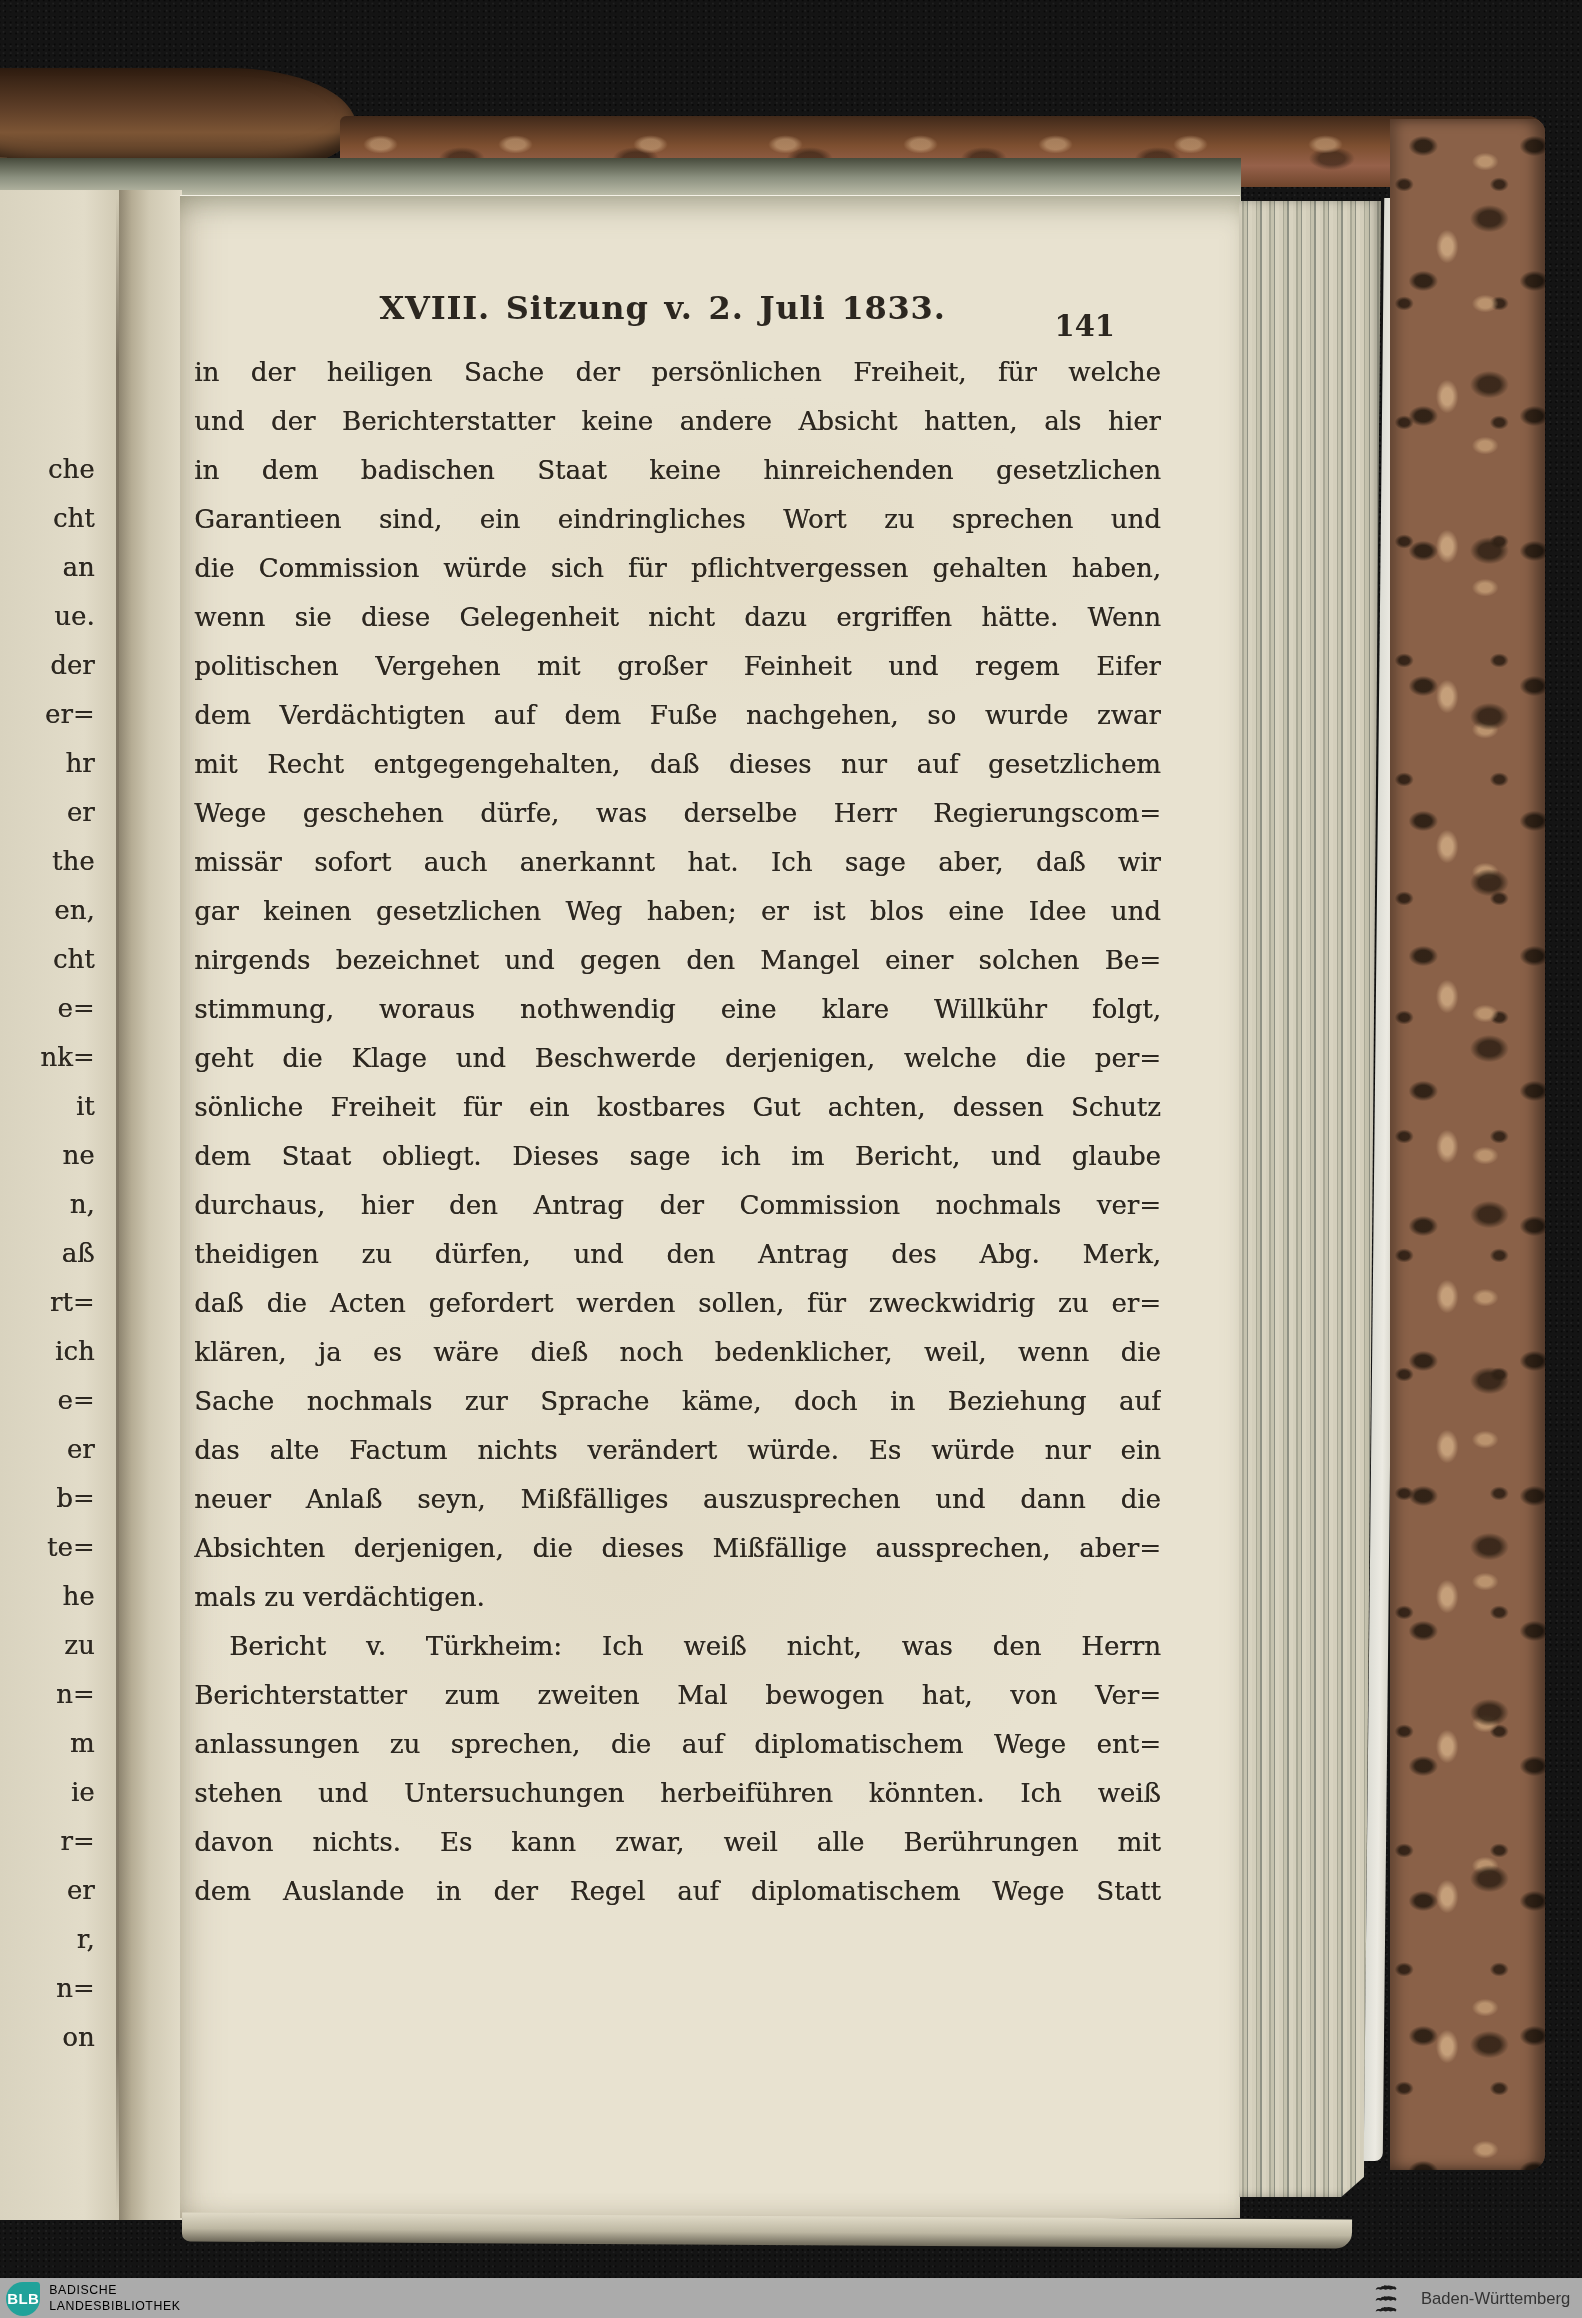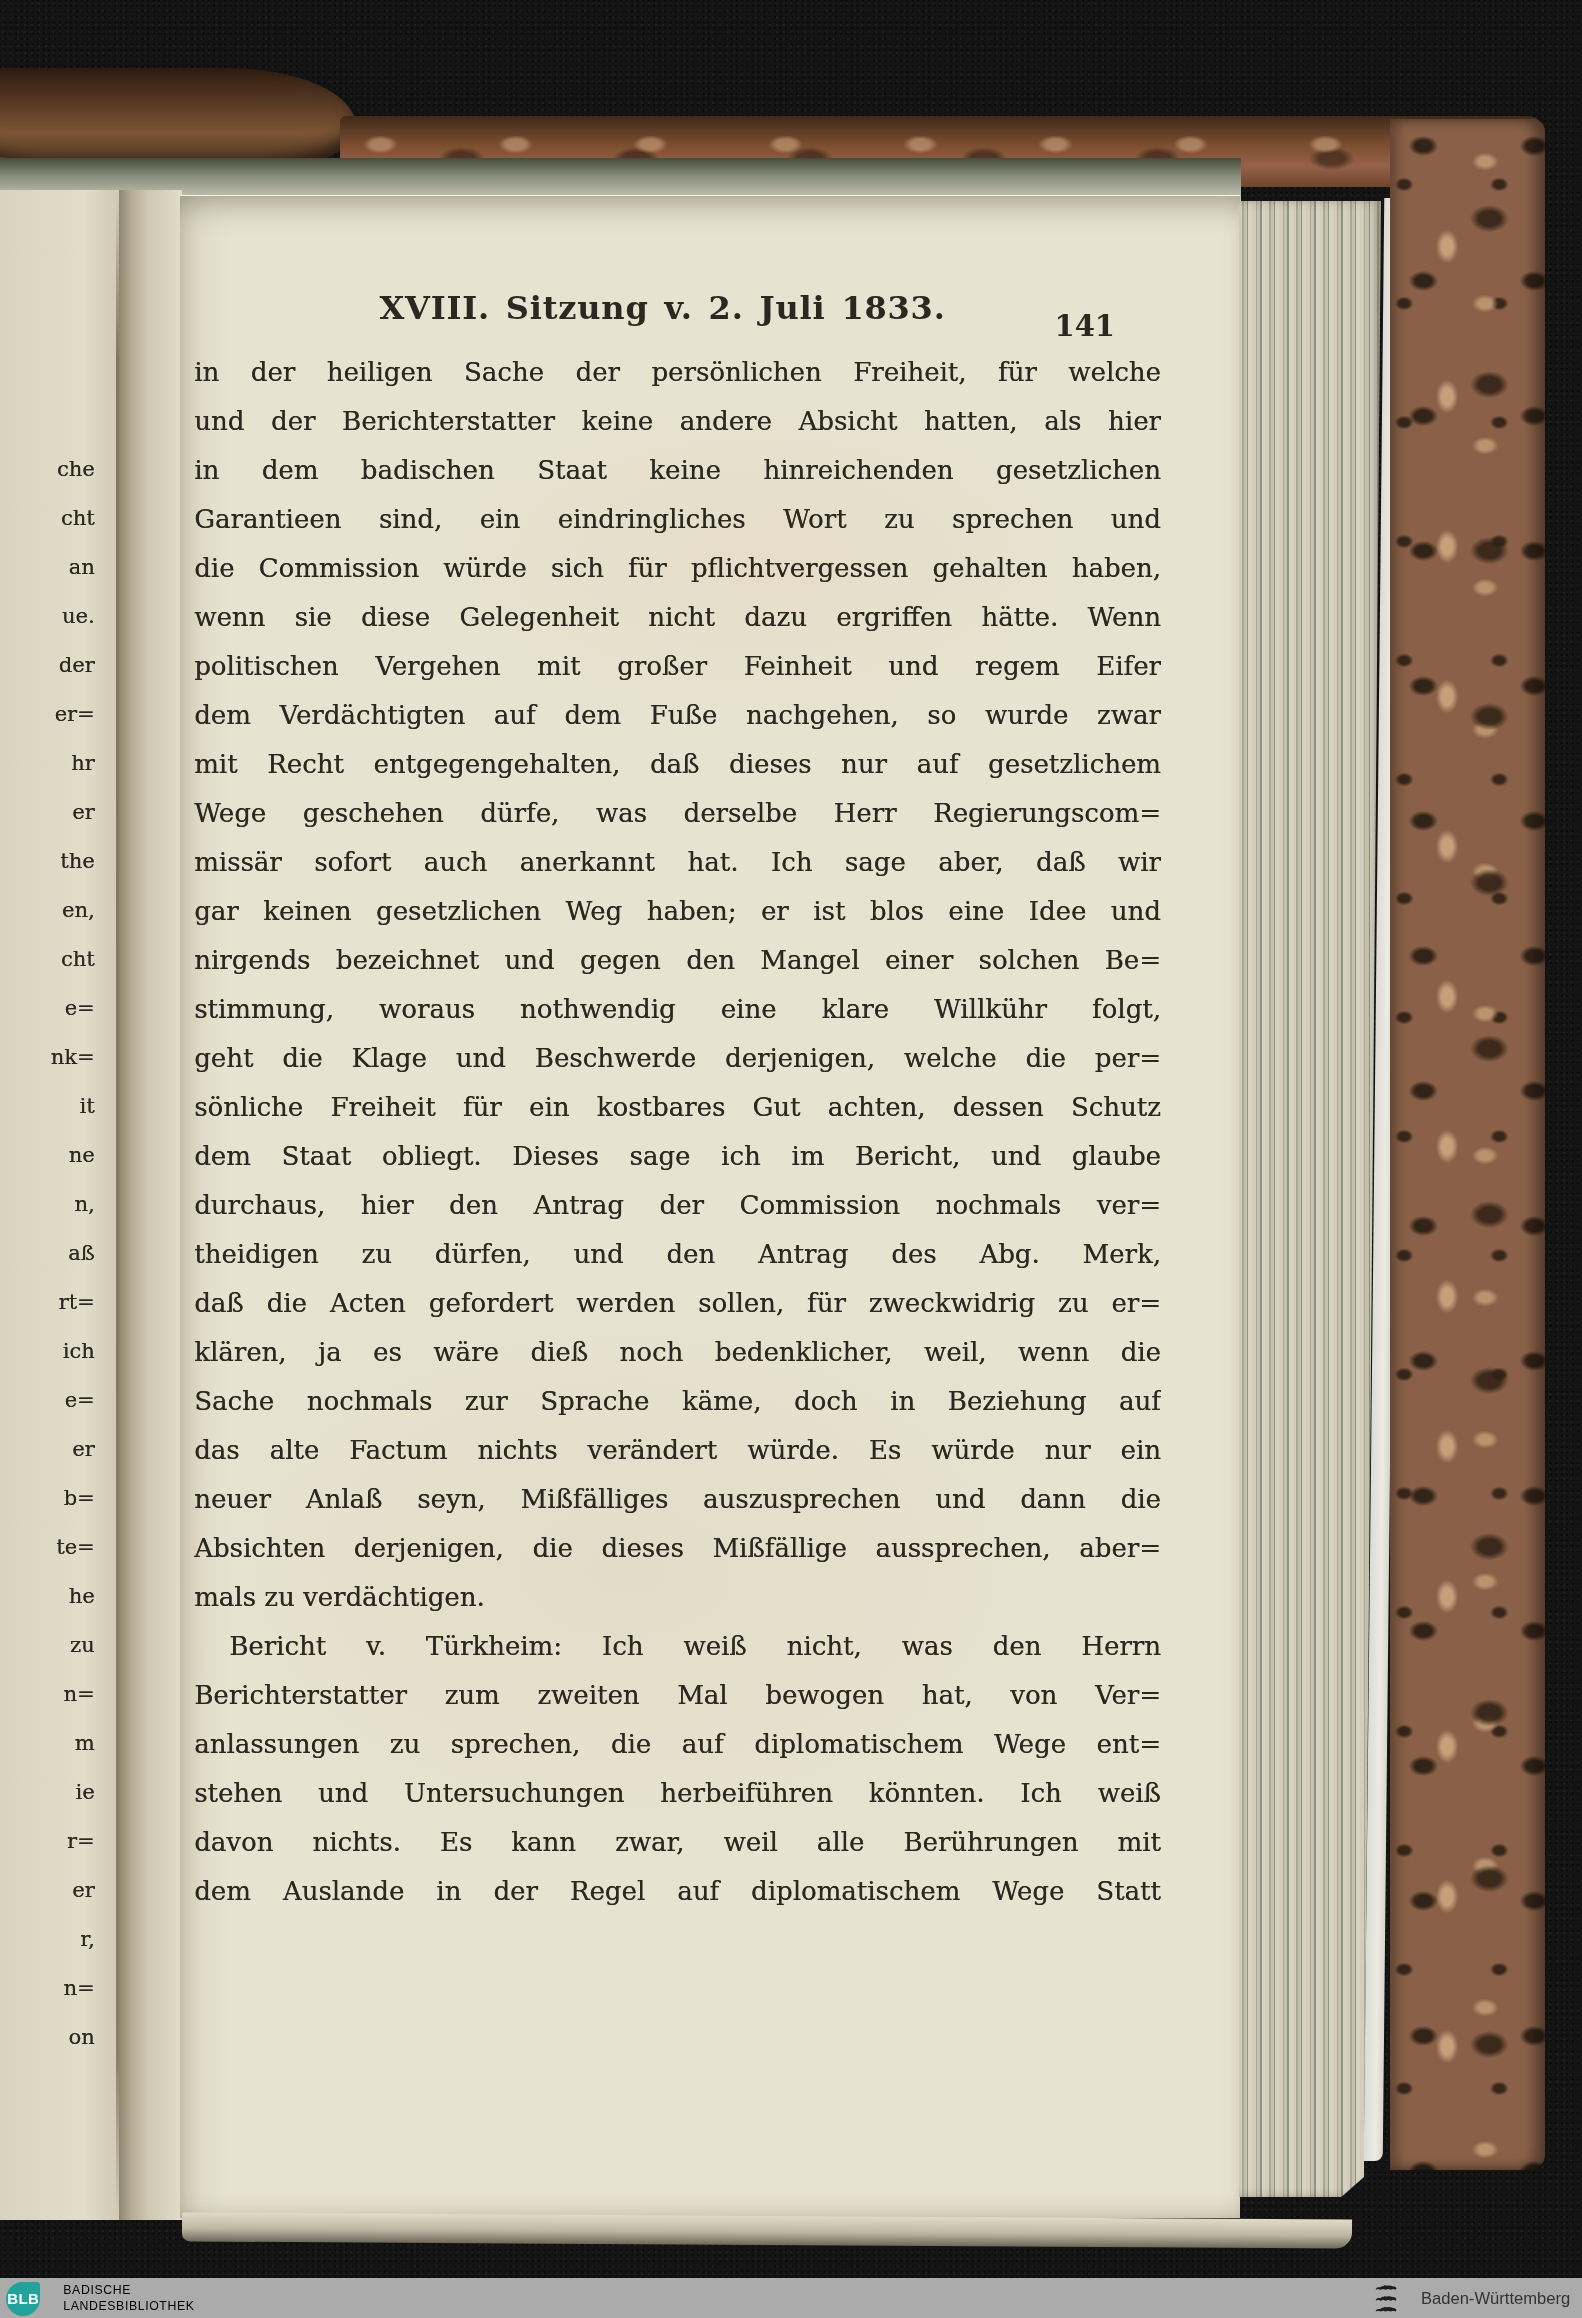--- a/index.html
+++ b/index.html
@@ -31,21 +31,21 @@
     background-size:135px 71px,174px 71px,100% 100%;
     border-radius:6.3px 16px 8px 4.7px;}
   .head-edge{position:absolute;left:0;top:158px;width:1241px;height:62px;
     background:linear-gradient(180deg,#474b3c,#8c9180 32%,#c9c9b4 68%,#e4dfcc);
     border-radius:0 0 8px 0;}
 
   
   .left-page{position:absolute;left:0;top:190px;width:120px;height:2030px;
     background:linear-gradient(90deg,#d9d3bf,#e2dcc9 70%,#d0c9b3);}
   .margin-col{position:absolute;left:0;top:255px;width:101px;}
-  .frag-line{height:49px;line-height:49px;font-size:21px;color:var(--ink);
+  .frag-line{height:49px;line-height:49px;font-size:26px;color:var(--ink);
     text-align:right;padding-right:6.3px;text-shadow:0.2px 0 0 rgba(44,39,32,.8);}
   .crease{position:absolute;left:116px;top:198px;width:3.2px;height:2014px;border-radius:1.6px;
     background:linear-gradient(180deg,transparent,rgba(60,48,32,.55) 8%,rgba(60,48,32,.5) 92%,transparent);}
   .gutter{position:absolute;left:119px;top:190px;width:63px;height:2030px;
     background:linear-gradient(90deg,#8f8671 0,#b5ac94 20%,#d0c9b3 48%,#e2dcc9 100%);}
 
   
   .main-page{position:absolute;left:180px;top:195px;width:1060px;height:2023px;
     background-color:var(--paper);
     background-image:
@@ -86,21 +86,21 @@
     border-radius:0 12.7px 16px 0;
     box-shadow:inset -9.5px 0 14.2px rgba(0,0,0,.4), inset 8px 0 11px rgba(0,0,0,.25);}
   .bottom-edge{position:absolute;left:182px;top:2216px;width:1170px;height:28.5px;
     background:linear-gradient(180deg,#e0dac7,#bdb7a2 55%,#6e695a);
     border-radius:0 0 16px 8px;transform:rotate(.35deg);}
 
   
   .footer-bar{position:absolute;left:0;bottom:0;width:100%;height:41px;background:var(--bar);
     display:flex;align-items:center;justify-content:space-between;
     font-family:"Liberation Sans",sans-serif;}
-  .footer-left{display:flex;align-items:center;gap:23px;padding-left:6.3px;}
+  .footer-left{display:flex;align-items:center;gap:9px;padding-left:6.3px;}
   .blb-logo{width:34px;height:34px;background:var(--teal);border-radius:50% 10% 50% 50%;
     display:flex;align-items:center;justify-content:center;color:#fff;font-weight:bold;
     font-size:15px;letter-spacing:0.4px;}
   .library-name{font-size:12.3px;font-weight:normal;color:#000000;line-height:1.28;letter-spacing:0.6px;}
   .footer-right{display:flex;align-items:center;gap:22px;padding-right:12.7px;color:#333;font-size:16.6px;}
   .coat-of-arms{display:block;}
 </style>
 </head>
 <body>
 

